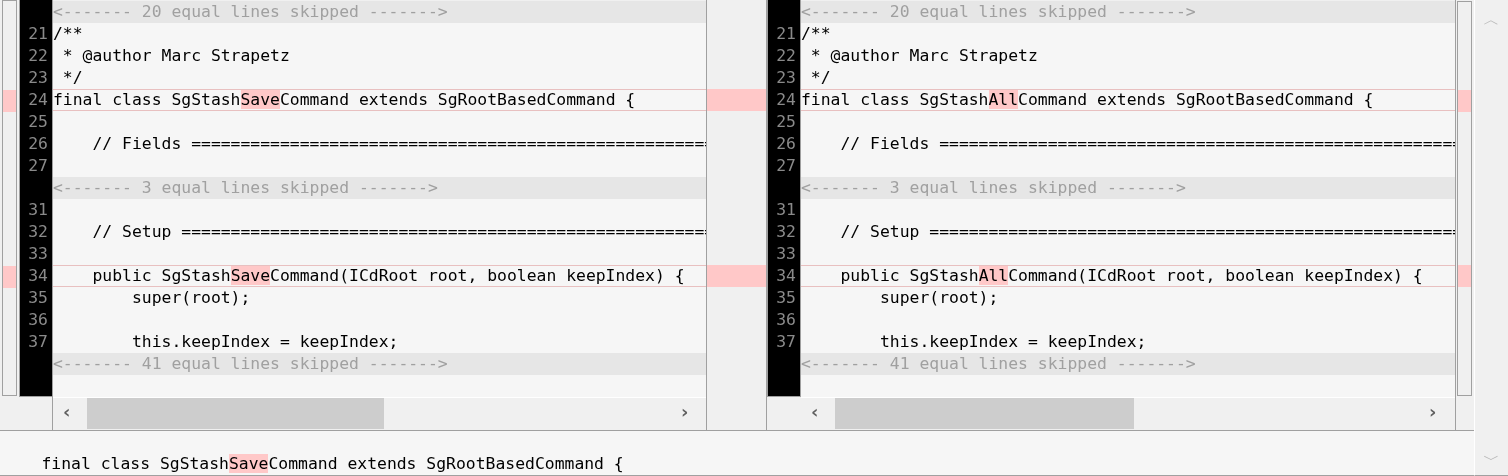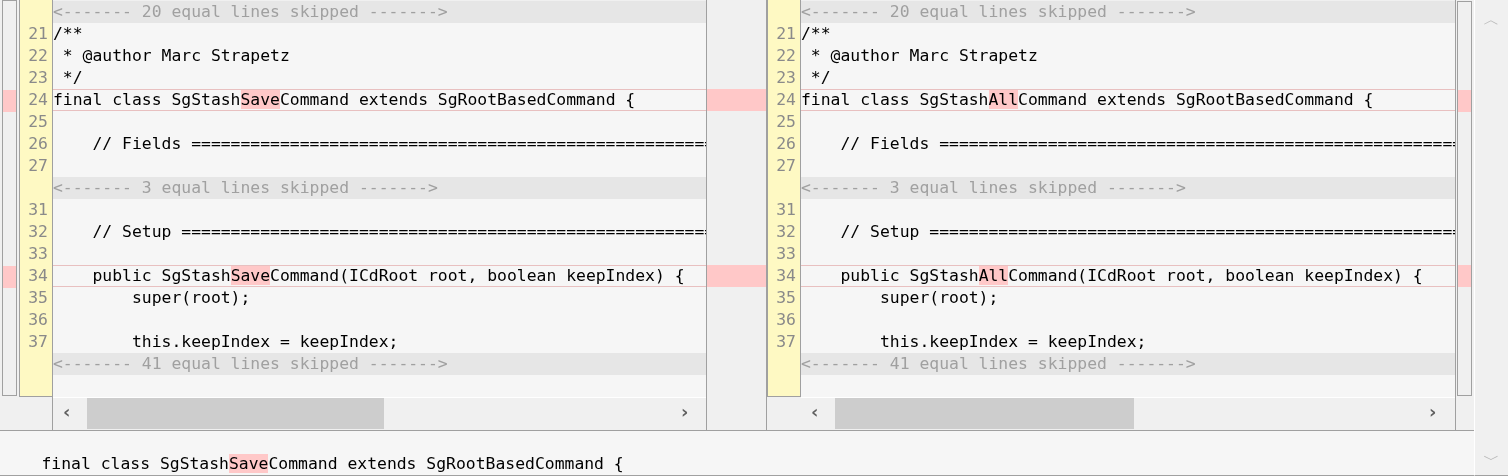--- a/index.html
+++ b/index.html
@@ -1,21 +1,21 @@
 <!DOCTYPE html>
 <html><head>
 <meta charset="utf-8">
 <style>
   html,body{margin:0;padding:0;}
   body{width:1508px;height:476px;background:#f0f0f0;position:relative;overflow:hidden;
        font-family:"DejaVu Sans Mono","Liberation Mono",monospace;font-size:16.4px;color:#000;}
   .abs{position:absolute;}
   .overview{background:#f0f0f0;border:1px solid #a0a0a0;box-sizing:border-box;}
   .ov-mark{position:absolute;left:0;right:0;background:#ffc8c8;}
-  .gutter{background:#fef9c3;border:1px solid #a0a0a0;border-top:none;box-sizing:border-box;}
+  .gutter{background:#000000;border:1px solid #a0a0a0;border-top:none;box-sizing:border-box;}
   .code{background:#f6f6f6;overflow:hidden;}
   .row{position:absolute;left:0;right:0;height:22px;line-height:22px;white-space:pre;}
   .row.skip{background:#e6e6e6;color:#a0a0a0;}
   .row.changed{border-top:1px solid #e8c0c0;border-bottom:1px solid #e8c0c0;height:20px;line-height:20px;}
   .hl{background:#ffc8c8;}
   .ln{position:absolute;right:4px;height:22px;line-height:22px;color:#8a8a8a;text-align:right;}
   .ln-wrap{position:absolute;left:0;right:0;}
   .gap{background:#f0f0f0;border-left:1px solid #a0a0a0;border-right:1px solid #a0a0a0;box-sizing:border-box;}
   .gap-mark{position:absolute;left:0;right:0;height:22px;background:#ffc8c8;}
   .hscroll{background:#f0f0f0;border-top:1px solid #ffffff;box-sizing:border-box;}

